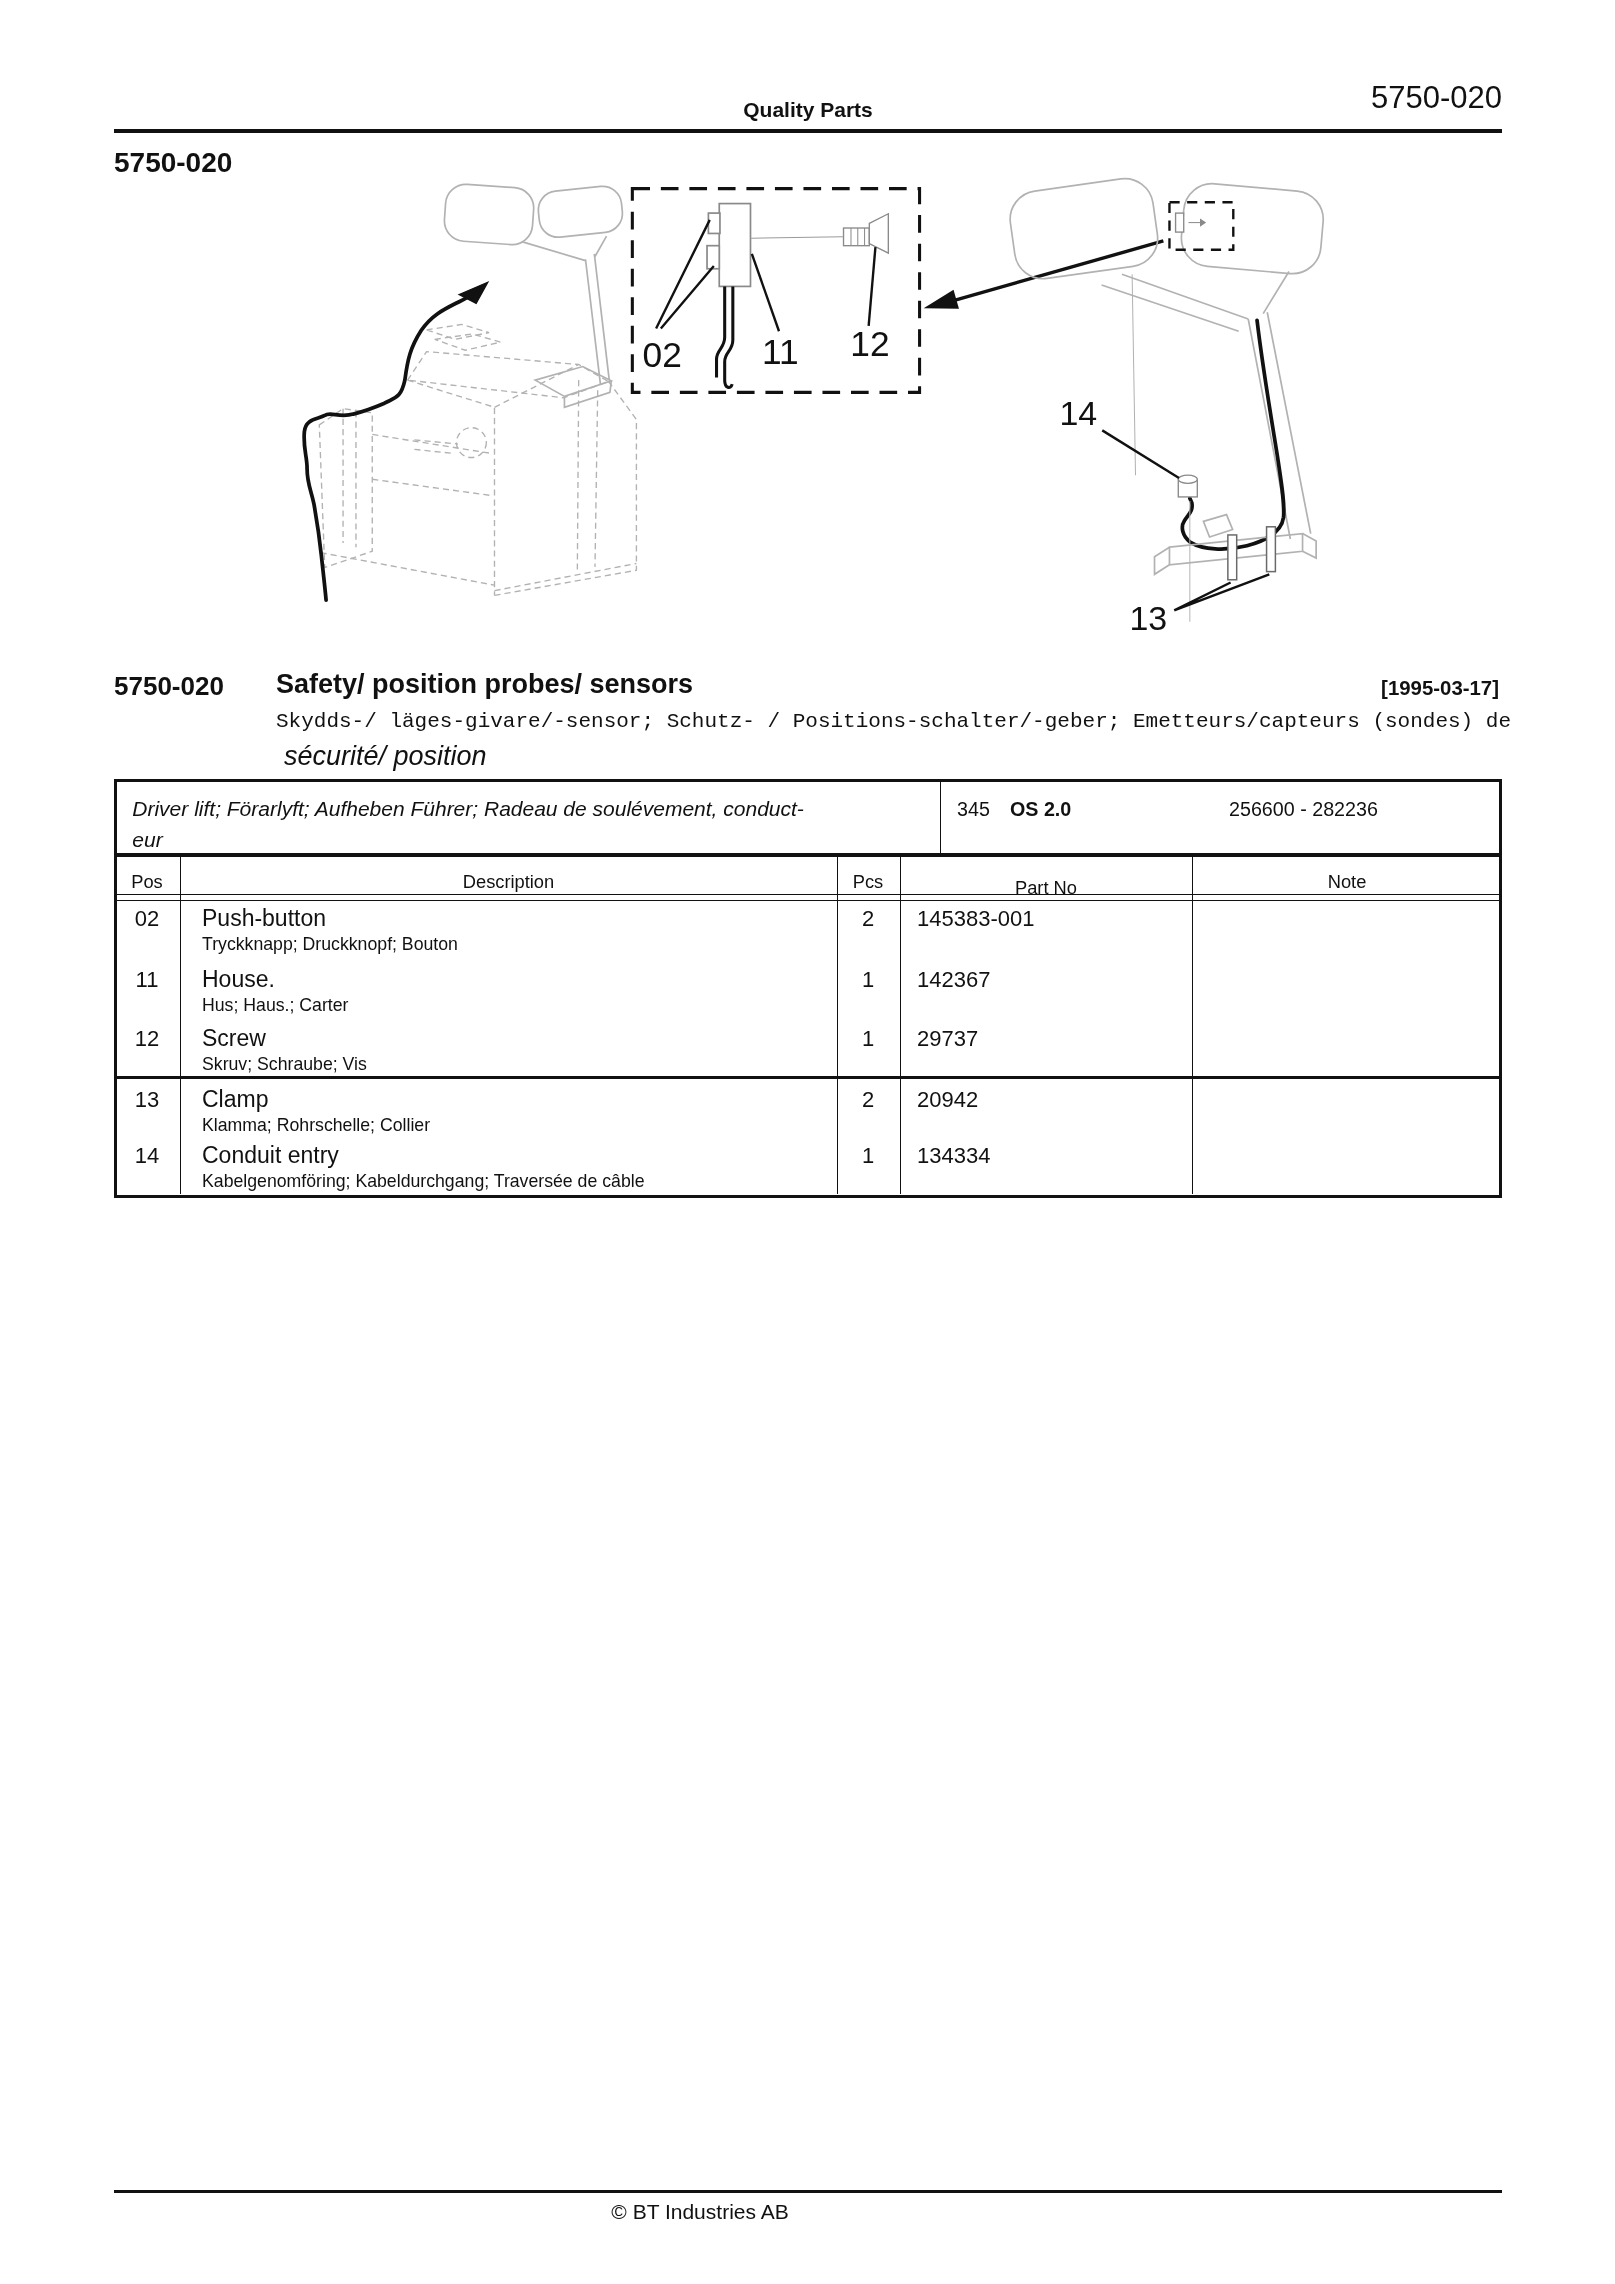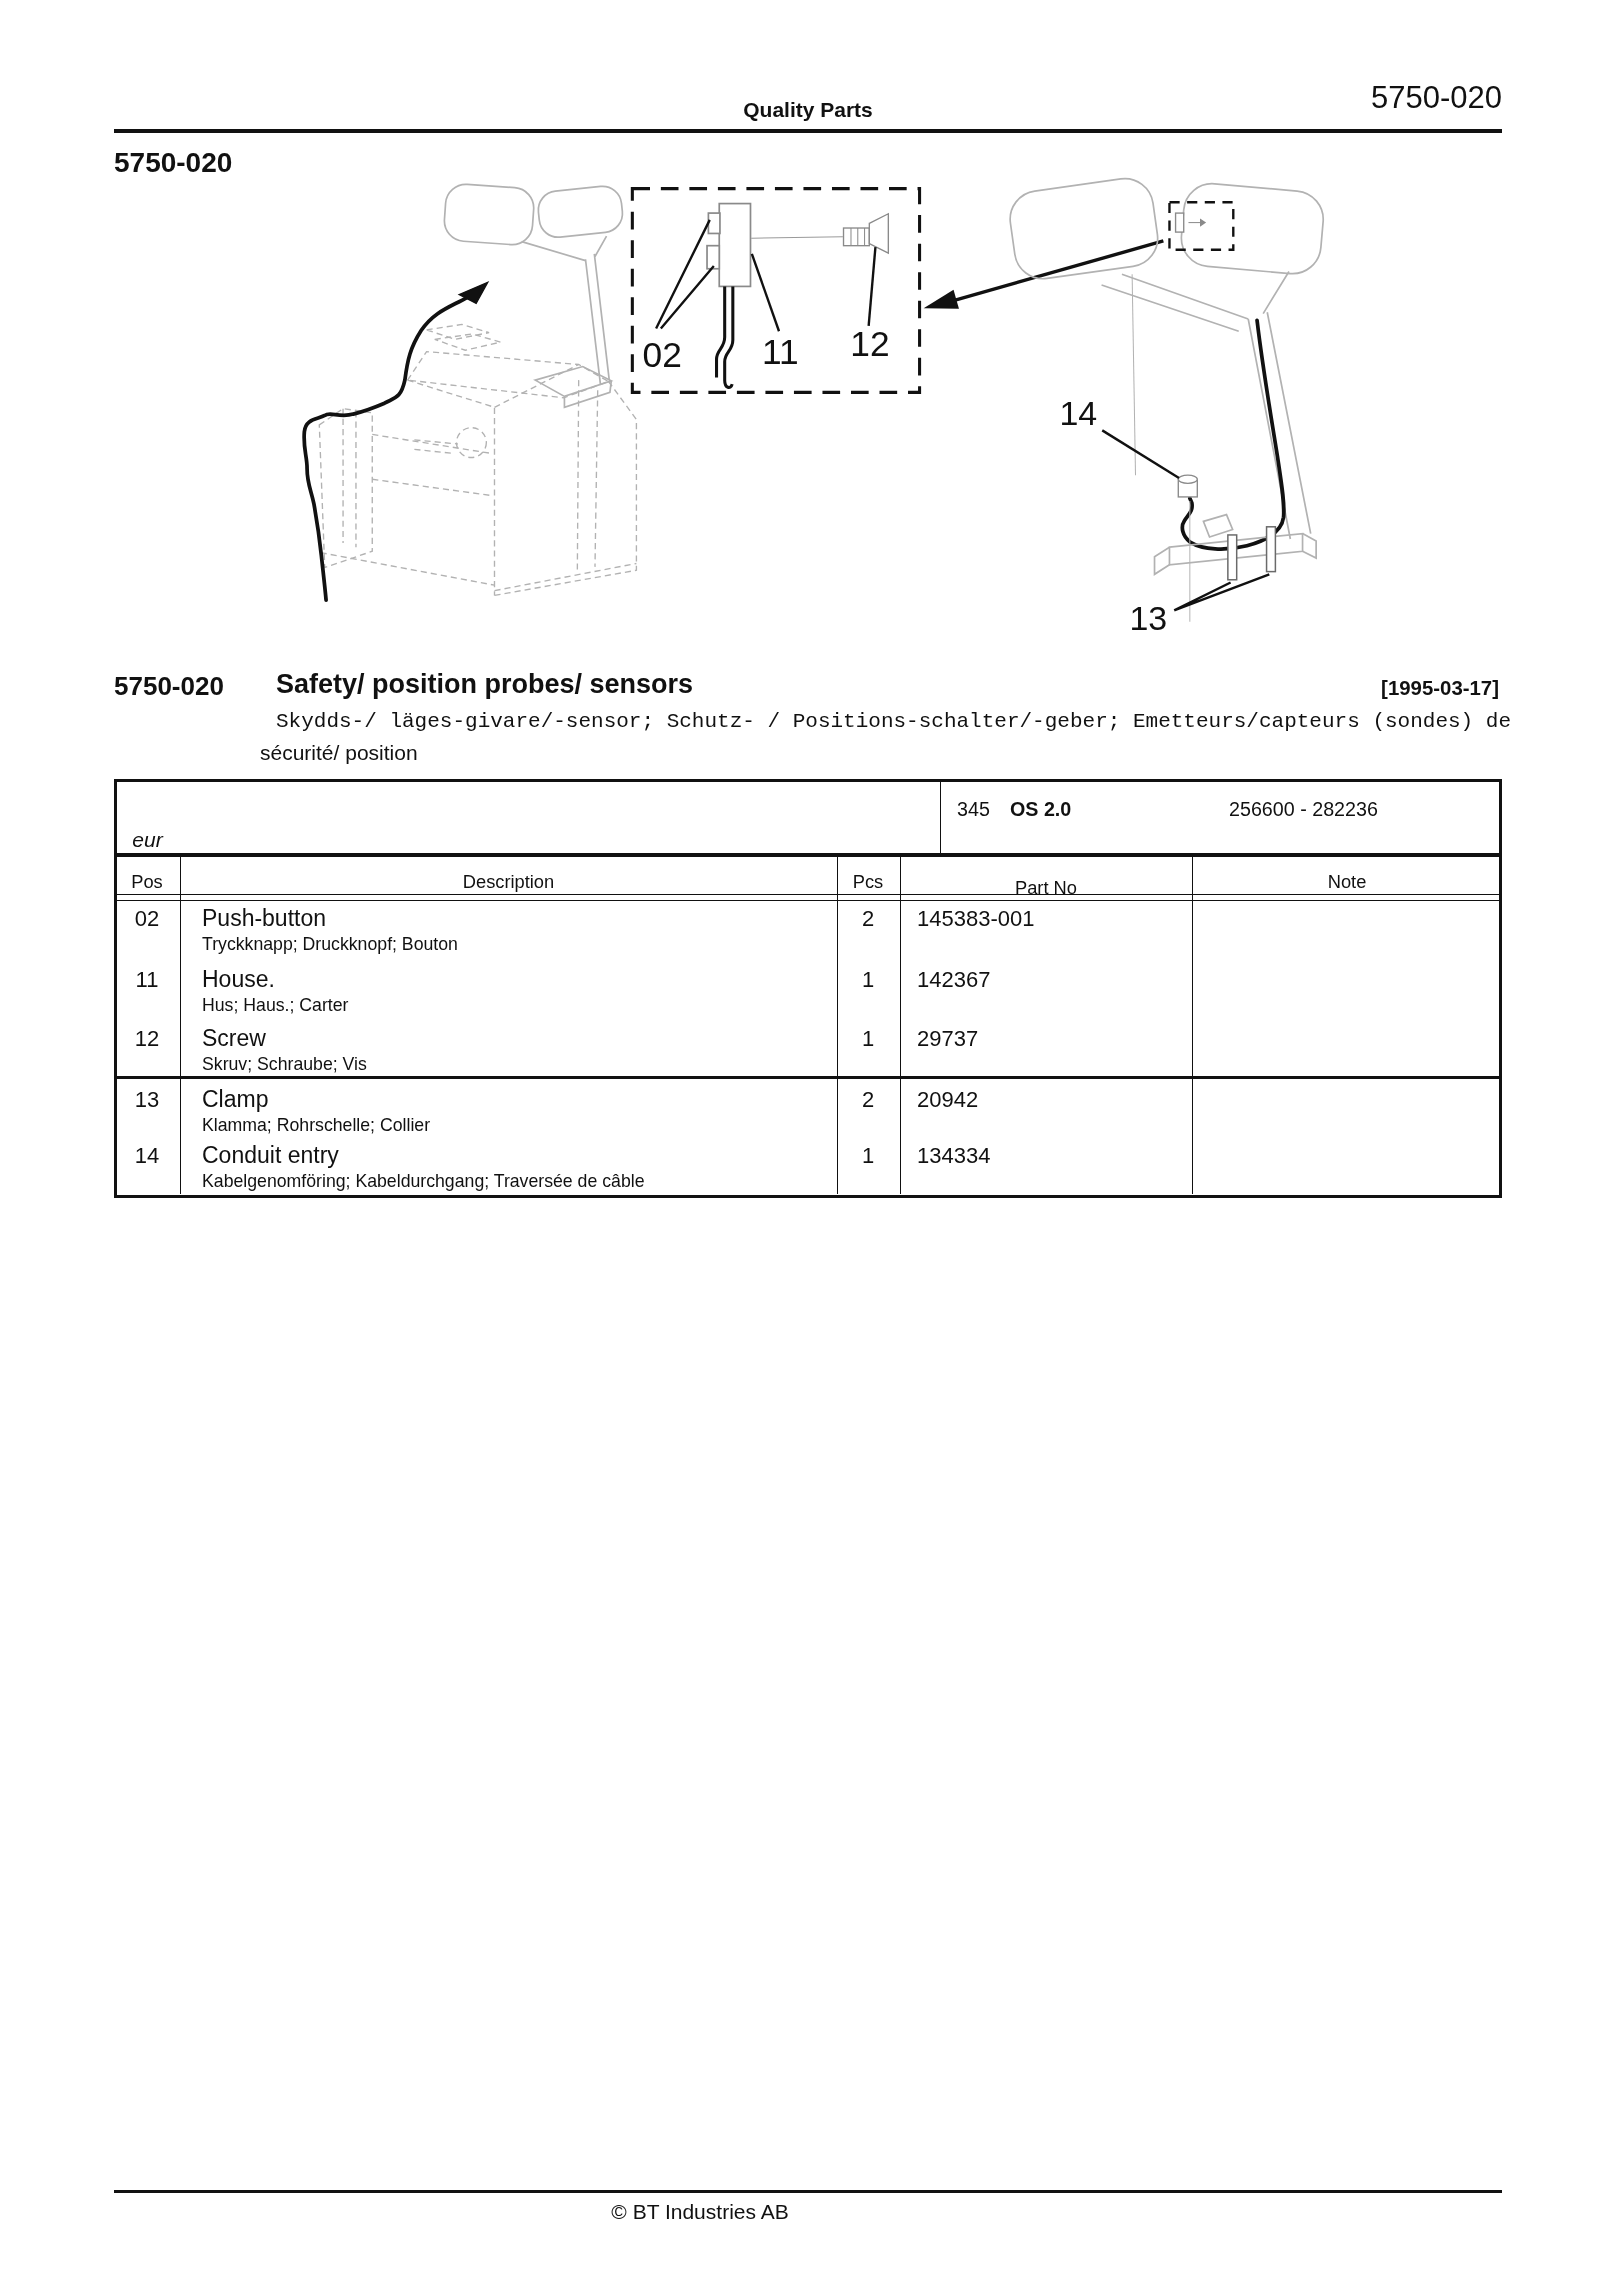--- a/index.html
+++ b/index.html
@@ -121,38 +121,39 @@
     </g>
     <text x="1560" y="626" font-size="50" stroke="none">14</text>
     <text x="1663" y="928" font-size="50" stroke="none">13</text>
   </g>
 </svg>
 
 <div class="abs b" style="left:114px;top:671px;font-size:26px;">5750-020</div>
 <div class="abs b" style="left:276px;top:669px;font-size:27px;">Safety/ position probes/ sensors</div>
 <div class="abs b" style="top:677px;right:117px;font-size:20.4px;">[1995-03-17]</div>
 <div class="abs" style="left:276px;top:710px;font-size:21px;white-space:nowrap;font-family:Liberation Mono, monospace;">Skydds-/ läges-givare/-sensor; Schutz- / Positions-schalter/-geber; Emetteurs/capteurs (sondes) de</div>
-<div class="abs" style="left:260px;top:741px;font-size:21px;white-space:nowrap;">sécurité/ position</div>
+<div class="abs" style="left:284px;top:741px;font-size:27px;white-space:nowrap;font-style:italic;">sécurité/ position</div>
 
 <div id="tbl">
 
   <div class="hline" style="left:0;top:0;width:1388px;height:3.4px;"></div>
   <div class="vline" style="left:0;top:0;width:2.7px;height:418px;"></div>
   <div class="vline" style="left:1385px;top:0;width:2.7px;height:418px;"></div>
   <div class="hline" style="left:0;top:416px;width:1388px;height:2.7px;"></div>
   <div class="hline" style="left:0;top:74px;width:1388px;height:4.1px;"></div>
   <div class="hline" style="left:0;top:115px;width:1388px;height:1.4px;"></div>
   <div class="hline" style="left:0;top:121px;width:1388px;height:1.4px;"></div>
   <div class="hline" style="left:0;top:297px;width:1388px;height:2.7px;"></div>
   <div class="vline" style="left:826px;top:3.4px;width:1.4px;height:71px;"></div>
   <div class="vline" style="left:66px;top:78px;width:1.4px;height:337px;"></div>
   <div class="vline" style="left:723px;top:78px;width:1.4px;height:337px;"></div>
   <div class="vline" style="left:786px;top:78px;width:1.4px;height:337px;"></div>
   <div class="vline" style="left:1078px;top:78px;width:1.4px;height:337px;"></div>
 
+  <div class="abs i" style="left:18.3px;top:17.7px;font-size:21px;white-space:nowrap;">Driver lift; Förarlyft; Aufheben Führer; Radeau de soulévement, conduct-</div>
   <div class="abs i" style="left:18.3px;top:49px;font-size:21px;">eur</div>
   <div class="abs" style="left:843px;top:19px;font-size:19.7px;">345</div>
   <div class="abs" style="left:896px;top:19px;font-size:19.7px;font-weight:bold;">OS 2.0</div>
   <div class="abs" style="left:1115px;top:19px;font-size:19.7px;">256600 - 282236</div>
 
   <div class="cellhead" style="left:0;width:66px;">Pos</div>
   <div class="cellhead" style="left:66px;width:657px;">Description</div>
   <div class="cellhead" style="left:723px;width:62px;">Pcs</div>
   <div class="cellhead" style="left:786px;width:292px;margin-top:6px;">Part No</div>
   <div class="cellhead" style="left:1078px;width:310px;">Note</div>

